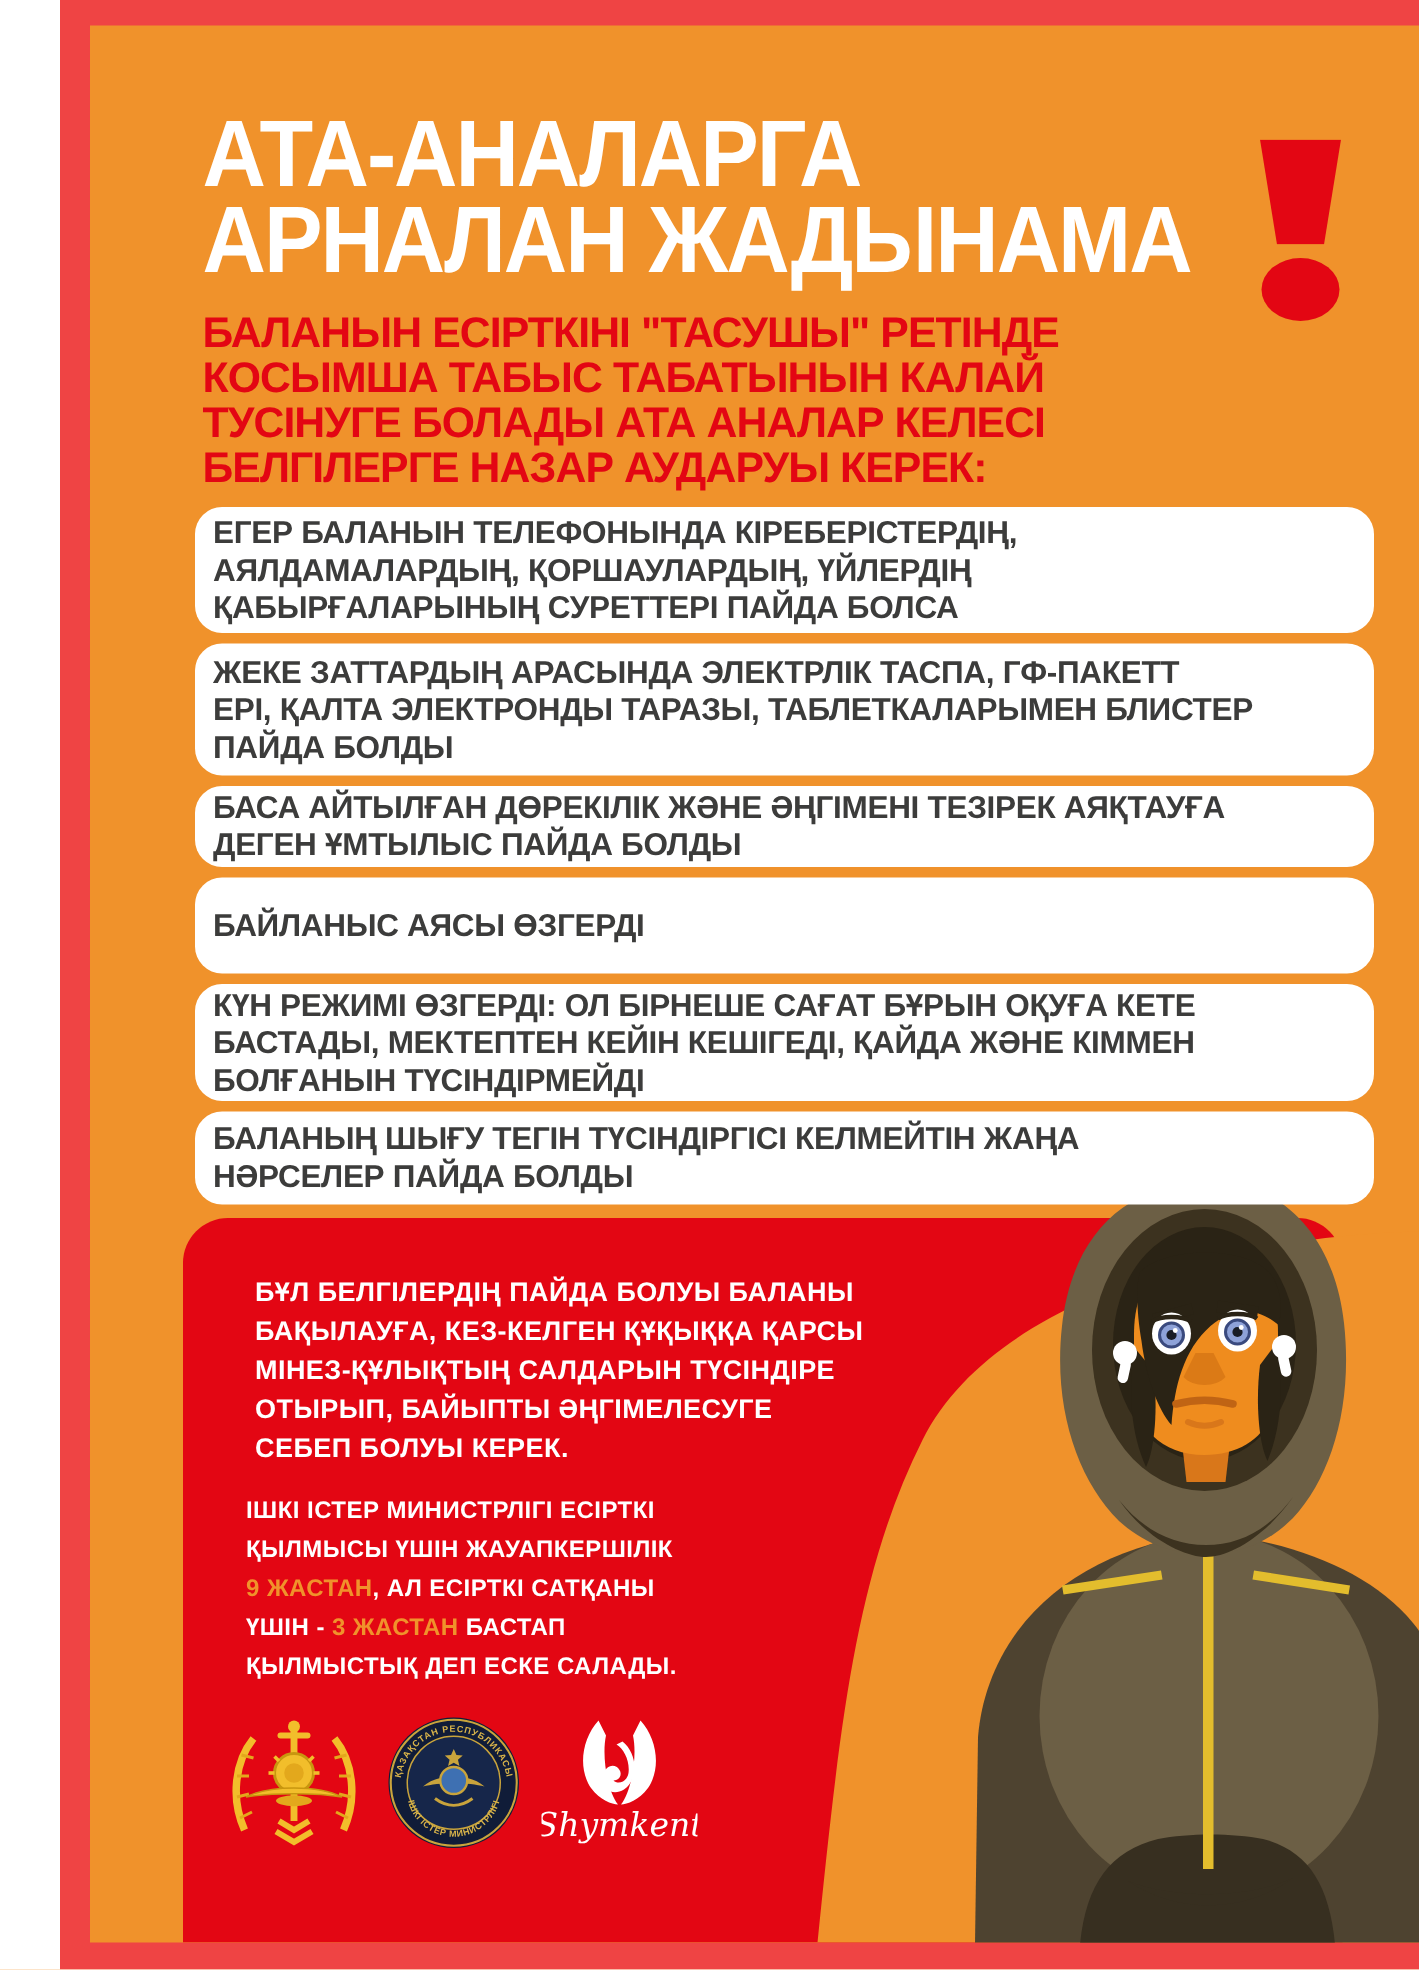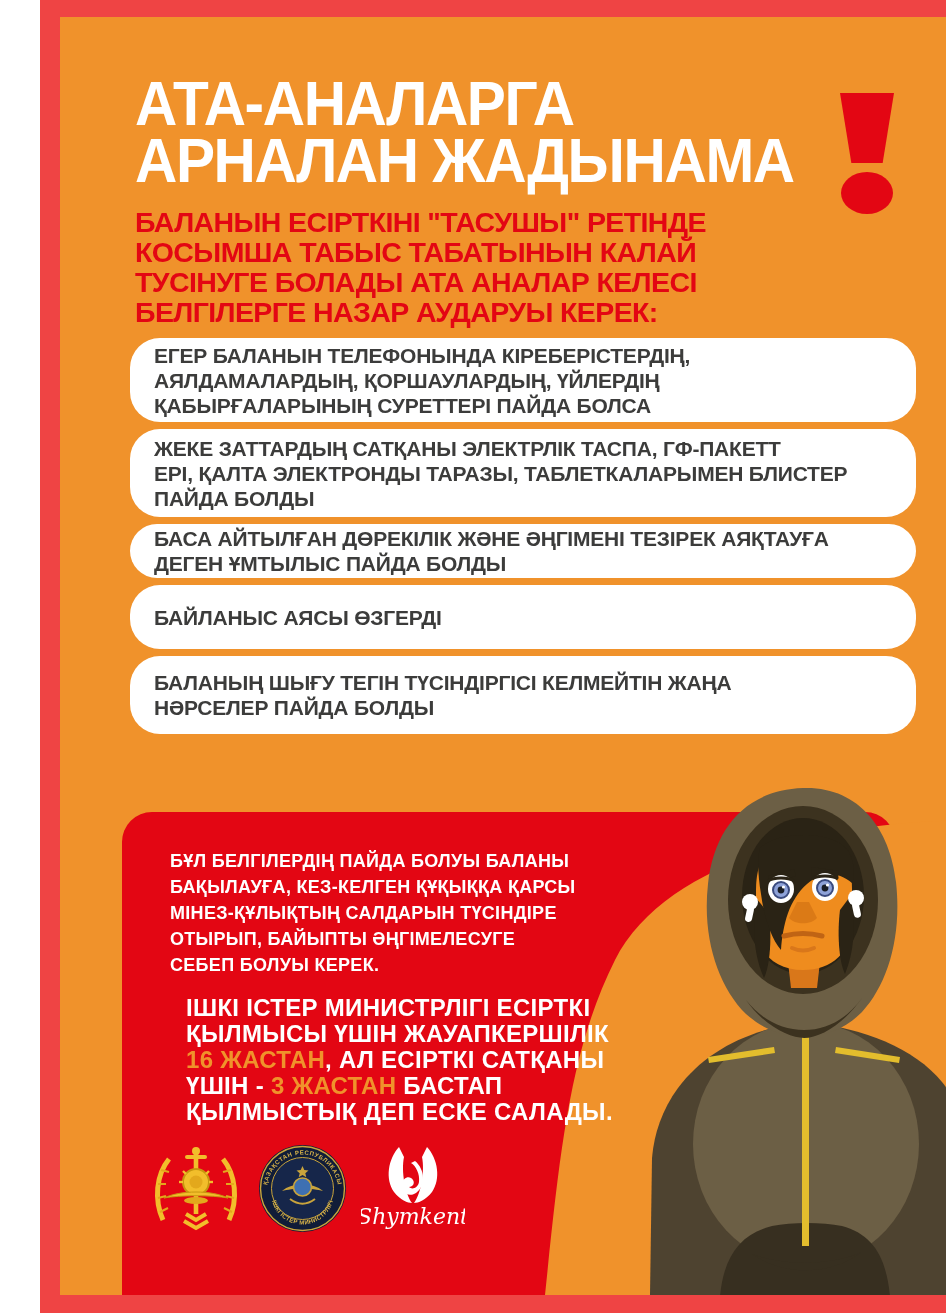--- a/index.html
+++ b/index.html
@@ -16,40 +16,40 @@
   .excl .bar{width:54px;height:70px;background:#E30613;
              clip-path:polygon(0 0,100% 0,79% 100%,21% 100%);}
   .excl .dot{width:52px;height:42px;background:#E30613;border-radius:50%;margin:9px 0 0 1px;}
 
   .subtitle{position:absolute;left:75px;top:190px;color:#E30613;font-weight:700;
             font-size:28.5px;line-height:30px;letter-spacing:-0.6px;
             white-space:pre-line;z-index:5;}
 
   
   .signs{position:absolute;left:70px;top:321px;width:786px;z-index:5;}
-  .sign{background:#ffffff;border-radius:30px;margin-bottom:7px;padding:0 24px;
+  .sign{background:#ffffff;border-radius:18px;margin-bottom:7px;padding:0 12px;
         display:flex;flex-direction:column;justify-content:center;box-sizing:border-box;
         color:#3C3C3B;font-weight:700;font-size:21px;line-height:25px;
         letter-spacing:-0.2px;white-space:pre-line;}
   .sign:nth-of-type(1){height:84px;}
   .sign:nth-of-type(2){height:88px;}
   .sign:nth-of-type(3){height:54px;}
   .sign:nth-of-type(4){height:64px;}
   .sign:nth-of-type(5){height:78px;}
   .sign:nth-of-type(6){height:62px;}
 
   
   .red-panel{position:absolute;left:62px;top:795px;width:773px;height:483px;
              background:#E30613;border-radius:30px 30px 0 0;z-index:1;}
   .orange-curve{position:absolute;left:480px;top:790px;width:426px;height:488px;z-index:2;}
   .red-content{position:absolute;left:62px;top:795px;width:773px;height:483px;z-index:3;}
   .advice{position:absolute;left:48px;top:36px;color:#ffffff;font-weight:700;
           font-size:18px;line-height:26px;letter-spacing:0.3px;white-space:pre-line;}
-  .law{position:absolute;left:64px;top:183px;color:#ffffff;font-weight:700;
-       font-size:24px;line-height:26px;letter-spacing:0.3px;white-space:pre-line;}
+  .law{position:absolute;left:42px;top:183px;color:#ffffff;font-weight:700;
+       font-size:16px;line-height:26px;letter-spacing:0.3px;white-space:pre-line;}
   .law .hl{color:#F0922B;}
 
   .logos{position:absolute;left:26px;top:330px;height:92px;display:flex;
          align-items:center;gap:14px;}
 
   
   .teen{position:absolute;left:580px;top:769px;width:346px;height:510px;z-index:4;}
 </style>
 </head>
 <body>
@@ -68,45 +68,48 @@
 
     <div class="subtitle">БАЛАНЫН ЕСІРТКІНІ "ТАСУШЫ" РЕТІНДЕ
 КОСЫМША ТАБЫС ТАБАТЫНЫН КАЛАЙ
 ТУСІНУГЕ БОЛАДЫ АТА АНАЛАР КЕЛЕСІ
 БЕЛГІЛЕРГЕ НАЗАР АУДАРУЫ КЕРЕК:</div>
 
     <div class="signs">
       <div class="sign">ЕГЕР БАЛАНЫН ТЕЛЕФОНЫНДА КІРЕБЕРІСТЕРДІҢ,
 АЯЛДАМАЛАРДЫҢ, ҚОРШАУЛАРДЫҢ, ҮЙЛЕРДІҢ
 ҚАБЫРҒАЛАРЫНЫҢ СУРЕТТЕРІ ПАЙДА БОЛСА</div>
-      <div class="sign">ЖЕКЕ ЗАТТАРДЫҢ САТҚАНЫ ЭЛЕКТРЛІК ТАСПА, ГФ-ПАКЕТТ
+      <div class="sign">ЖЕКЕ ЗАТТАРДЫҢ АРАСЫНДА ЭЛЕКТРЛІК ТАСПА, ГФ-ПАКЕТТ
 ЕРІ, ҚАЛТА ЭЛЕКТРОНДЫ ТАРАЗЫ, ТАБЛЕТКАЛАРЫМЕН БЛИСТЕР
 ПАЙДА БОЛДЫ</div>
       <div class="sign">БАСА АЙТЫЛҒАН ДӨРЕКІЛІК ЖӘНЕ ӘҢГІМЕНІ ТЕЗІРЕК АЯҚТАУҒА
 ДЕГЕН ҰМТЫЛЫС ПАЙДА БОЛДЫ</div>
       <div class="sign">БАЙЛАНЫС АЯСЫ ӨЗГЕРДІ</div>
+      <div class="sign">КҮН РЕЖИМІ ӨЗГЕРДІ: ОЛ БІРНЕШЕ САҒАТ БҰРЫН ОҚУҒА КЕТЕ
+БАСТАДЫ, МЕКТЕПТЕН КЕЙІН КЕШІГЕДІ, ҚАЙДА ЖӘНЕ КІММЕН
+БОЛҒАНЫН ТҮСІНДІРМЕЙДІ</div>
       <div class="sign">БАЛАНЫҢ ШЫҒУ ТЕГІН ТҮСІНДІРГІСІ КЕЛМЕЙТІН ЖАҢА
 НӘРСЕЛЕР ПАЙДА БОЛДЫ</div>
     </div>
 
     <div class="red-panel"></div>
 
     <svg class="orange-curve" viewBox="0 0 426 488" preserveAspectRatio="none">
       <path d="M5 488 C 20 343 30 243 75 153 C 120 63 260 23 380 15 L 426 13 L 426 488 Z" fill="#F0922B"></path>
     </svg>
 
     <div class="red-content">
       <div class="advice">БҰЛ БЕЛГІЛЕРДІҢ ПАЙДА БОЛУЫ БАЛАНЫ
 БАҚЫЛАУҒА, КЕЗ-КЕЛГЕН ҚҰҚЫҚҚА ҚАРСЫ
 МІНЕЗ-ҚҰЛЫҚТЫҢ САЛДАРЫН ТҮСІНДІРЕ
 ОТЫРЫП, БАЙЫПТЫ ӘҢГІМЕЛЕСУГЕ
 СЕБЕП БОЛУЫ КЕРЕК.</div>
       <div class="law"><span>ІШКІ ІСТЕР МИНИСТРЛІГІ ЕСІРТКІ
 ҚЫЛМЫСЫ ҮШІН ЖАУАПКЕРШІЛІК
-</span><span class="hl">16 ЖАСТАН</span><span>, АЛ ЕСІРТКІ САТҚАНЫ
+</span><span class="hl">9 ЖАСТАН</span><span>, АЛ ЕСІРТКІ САТҚАНЫ
 ҮШІН - </span><span class="hl">3 ЖАСТАН</span><span> БАСТАП
 ҚЫЛМЫСТЫҚ ДЕП ЕСКЕ САЛАДЫ.</span></div>
 
       <div class="logos">
 
         <svg width="96" height="92" viewBox="0 0 96 92">
           <g fill="none" stroke="#F2BE2B" stroke-width="5">
             <path d="M15 78 C 6 58 8 33 21 17"></path>
             <path d="M81 78 C 90 58 88 33 75 17"></path>
           </g>

